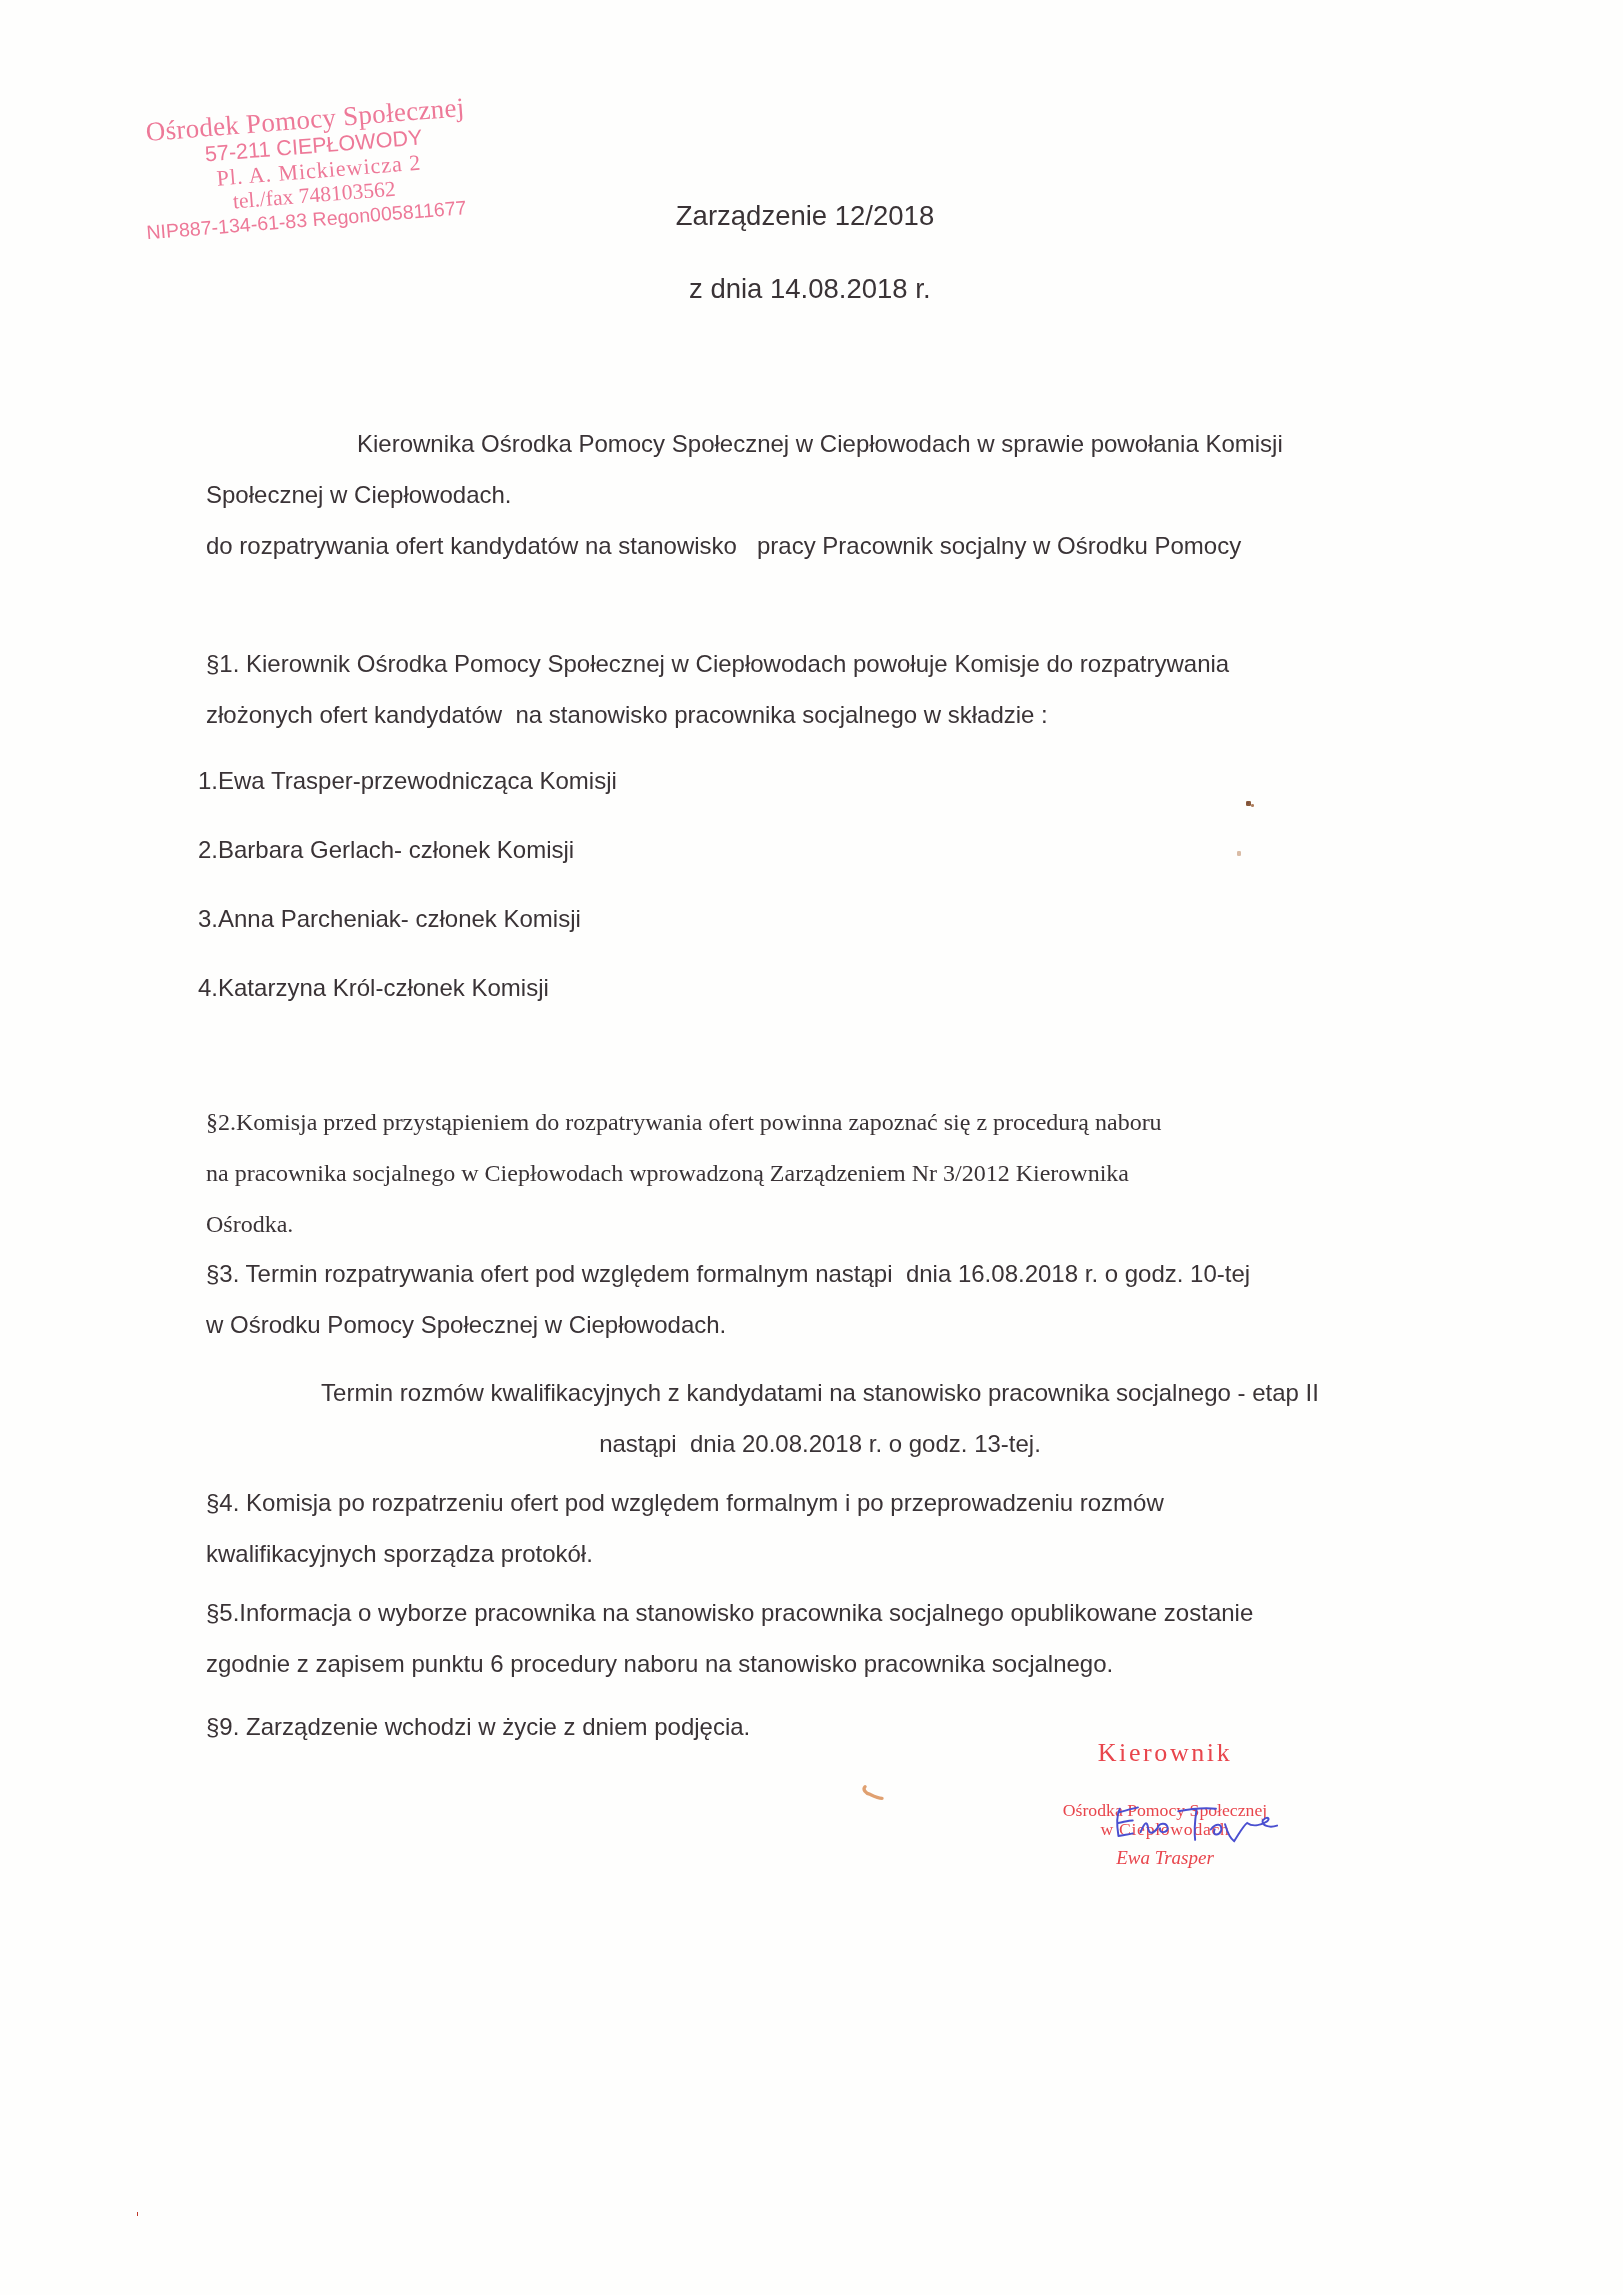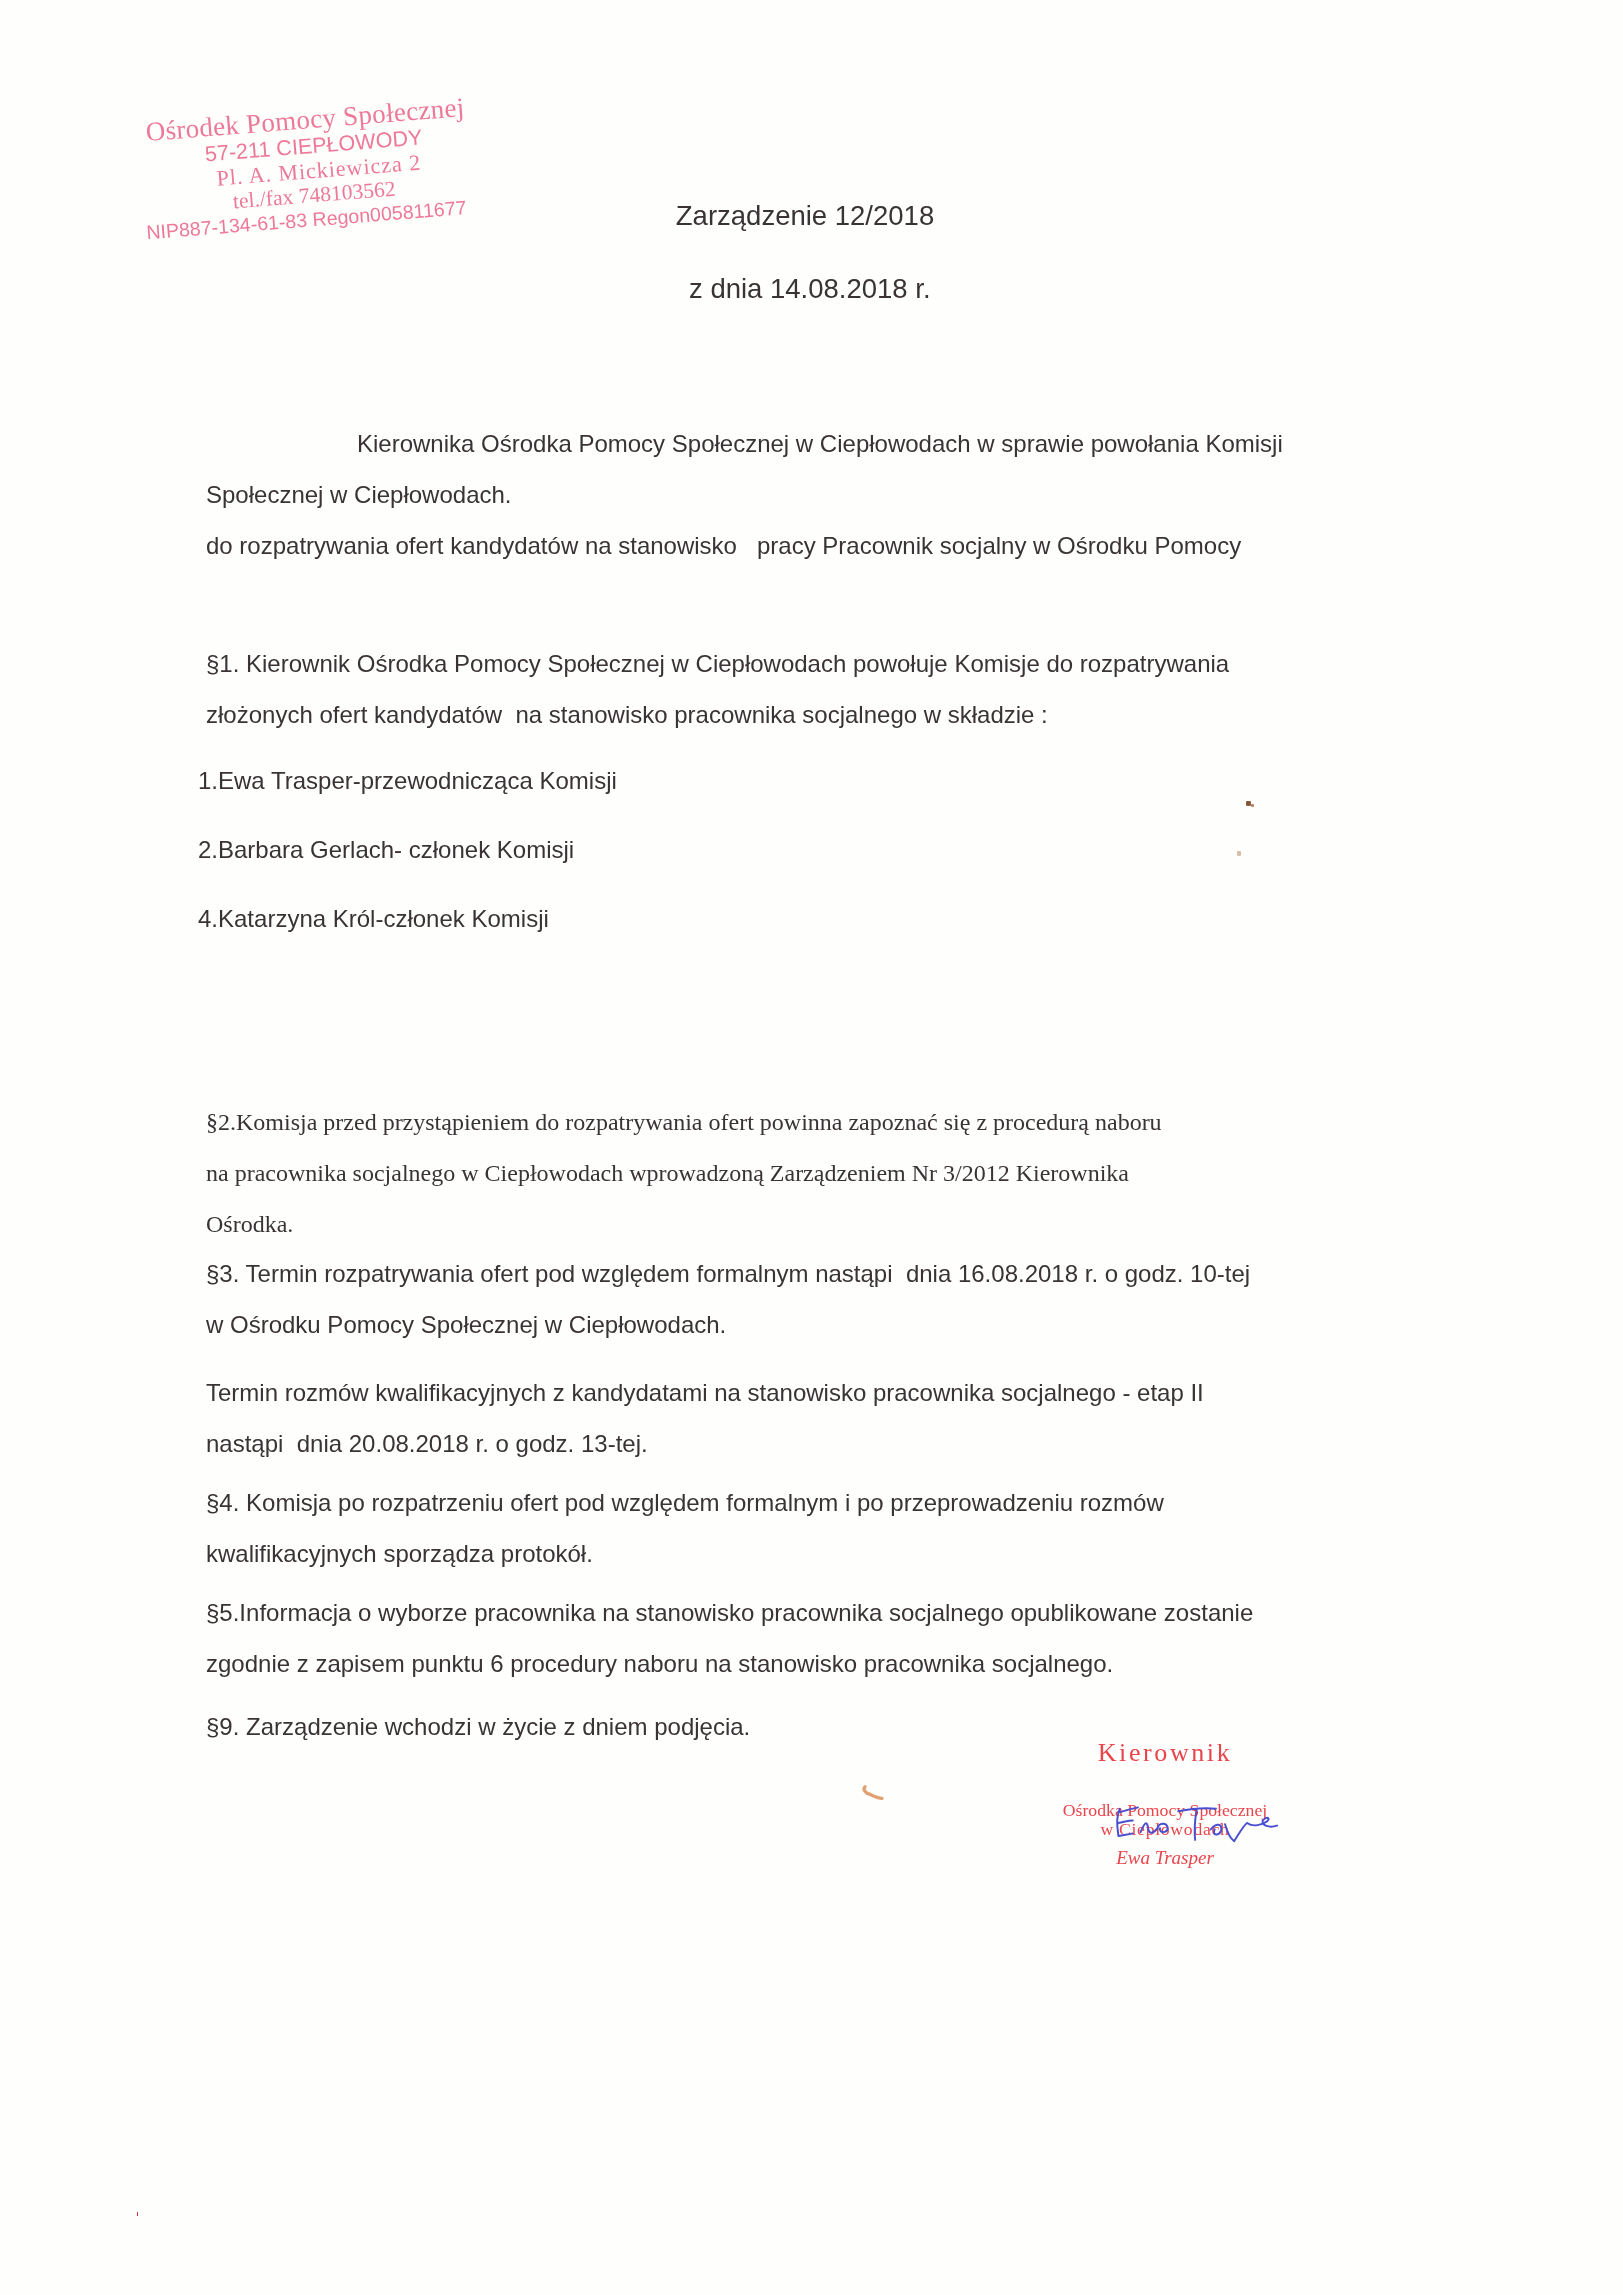--- a/index.html
+++ b/index.html
@@ -34,21 +34,21 @@
   .block { position: absolute; left: 198px; width: 1244px; font-size: 24px; line-height: 43px; }
   .block p { margin: 8px; }
   .indent { padding-left: 151px; }
 
   .b-intro { top: 414px; }
   .b-par1 { top: 634px; }
   .b-list { top: 746px; }
   .b-list .item { margin: 0; line-height: 69px; }
   .b-par2 { top: 1093px; font-family: Liberation Serif, serif; }
   .b-par3 { top: 1244px; }
-  .b-par3b { top: 1363px; }
+  .b-par3b { top: 1363px; text-align: center; }
   .b-par4 { top: 1473px; }
   .b-par5 { top: 1583px; }
   .b-par6 { top: 1697px; }
 
   
   .stamp-sign {
     position: absolute; left: 1008px; top: 1741px; width: 314px;
     text-align: center; color: #e8454c;
     font-family: "Liberation Serif", "DejaVu Serif", serif;
   }
@@ -85,20 +85,21 @@
   </div>
 
   <div class="block b-par1">
     <p>§1. Kierownik Ośrodka Pomocy Społecznej w Ciepłowodach powołuje Komisje do rozpatrywania</p>
     <p>złożonych ofert kandydatów&nbsp; na stanowisko pracownika socjalnego w składzie :</p>
   </div>
 
   <div class="block b-list">
     <p class="item">1.Ewa Trasper-przewodnicząca Komisji</p>
     <p class="item">2.Barbara Gerlach- członek Komisji</p>
+    <p class="item">3.Anna Parcheniak- członek Komisji</p>
     <p class="item">4.Katarzyna Król-członek Komisji</p>
   </div>
 
   <div class="block b-par2">
     <p>§2.Komisja przed przystąpieniem do rozpatrywania ofert powinna zapoznać się z procedurą naboru</p>
     <p>na pracownika socjalnego w Ciepłowodach wprowadzoną Zarządzeniem Nr 3/2012 Kierownika</p>
     <p>Ośrodka.</p>
   </div>
 
   <div class="block b-par3">

